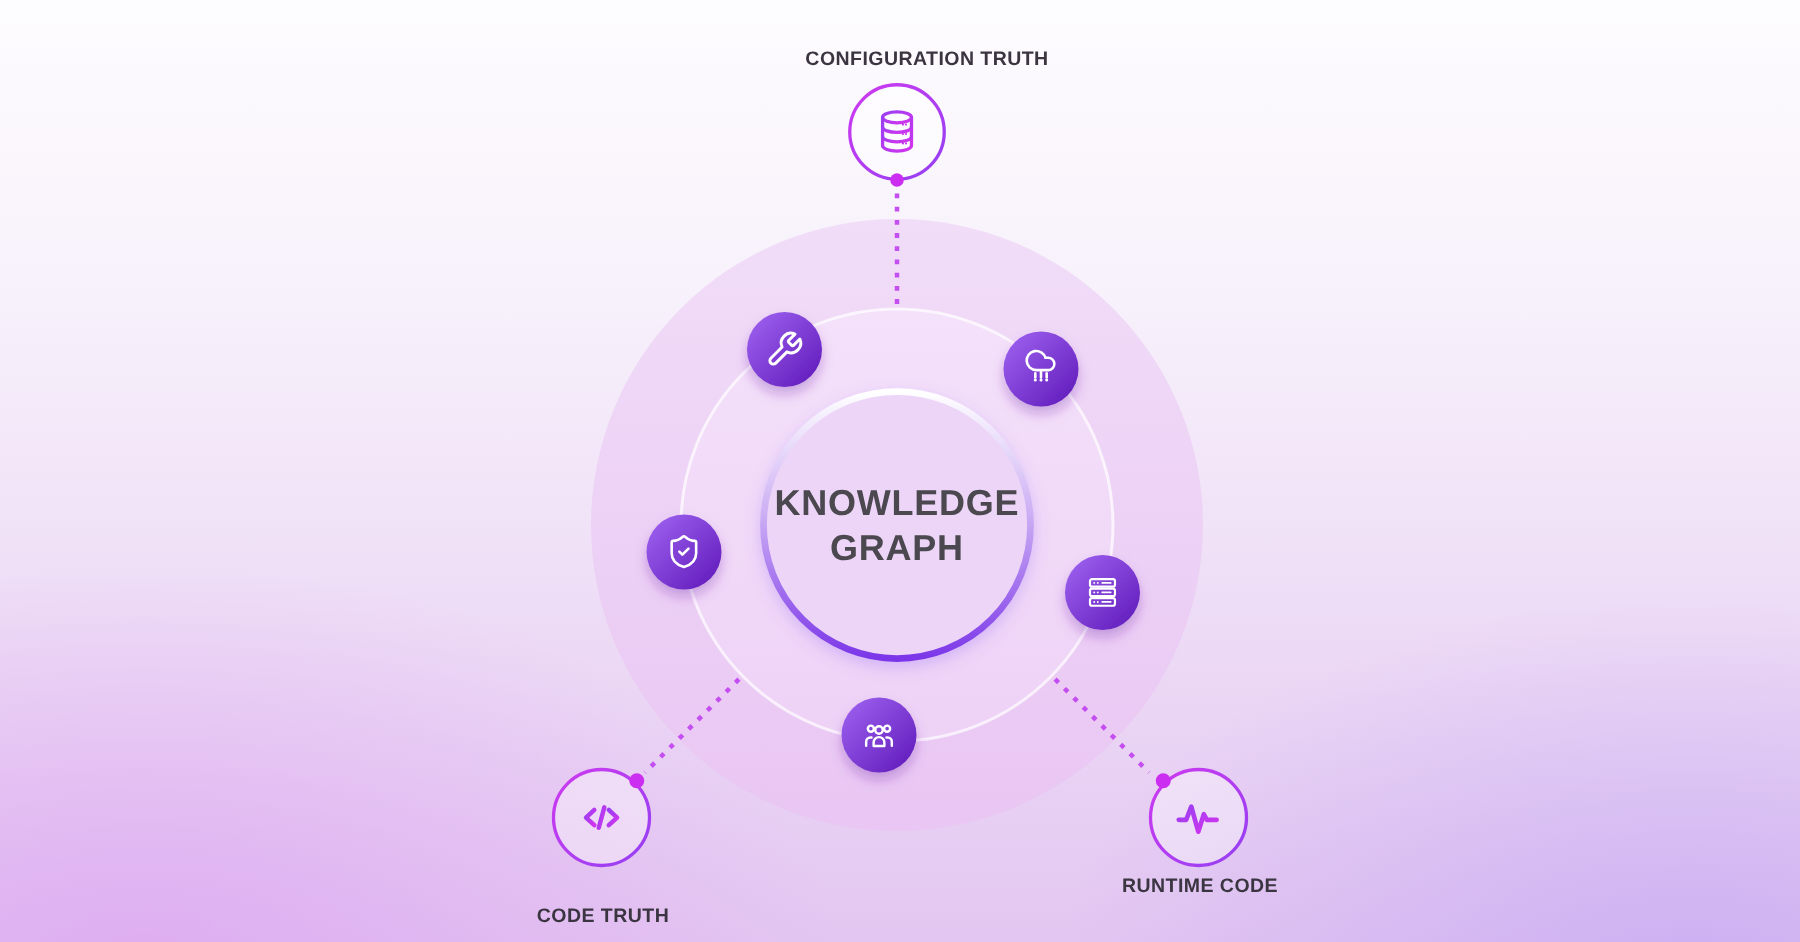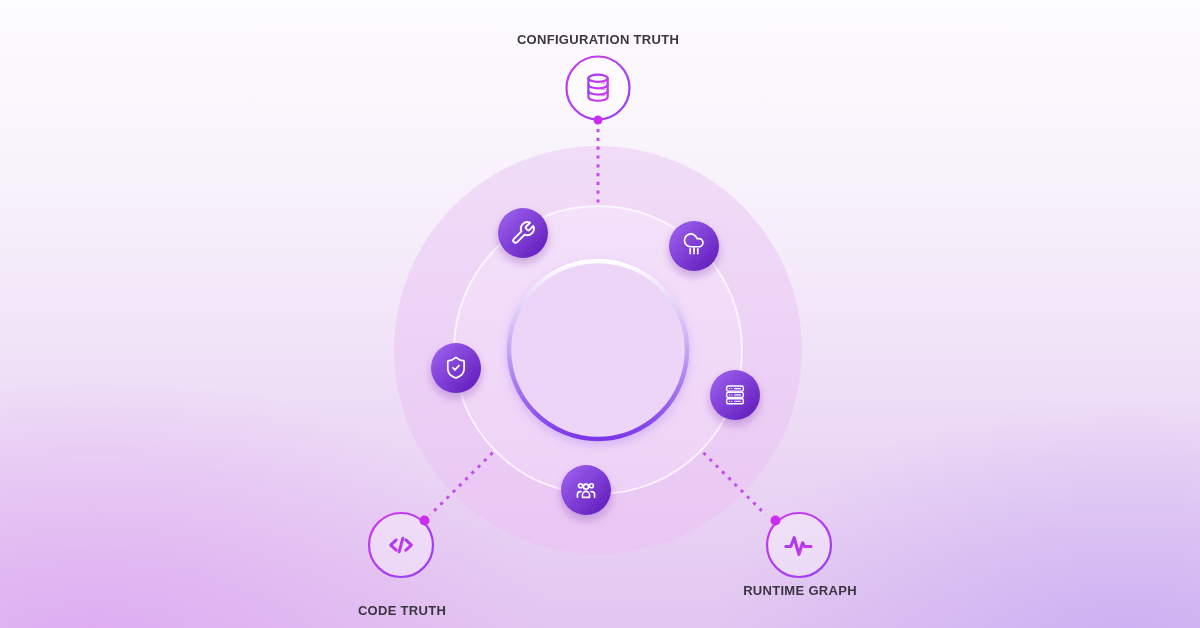--- a/index.html
+++ b/index.html
@@ -167,17 +167,18 @@
 
     <g>
       <circle cx="799" cy="545" r="32" fill="rgba(255,255,255,0.35)" stroke="url(#gNode)" stroke-width="2.2"></circle>
       <g transform="translate(780.4,526.4) scale(1.55)" stroke="url(#gIcon)" stroke-width="2" fill="none" stroke-linecap="round" stroke-linejoin="round">
         <path d="M3.5 13h3.2l2.2-5.7 3 10.8 2.4-7.5 1.3 2.4h4.2"></path>
       </g>
       <circle cx="775.5" cy="520.5" r="5" fill="#cb2ef0"></circle>
     </g>
   </svg>
 
-  <div class="node-label" style="left:598px;top:39px">CONFIGURATION TRUTH</div>
+  <div class="node-label" style="left:618px;top:39px">CONFIGURATION TRUTH</div>
   <div class="node-label" style="left:402px;top:610px">CODE TRUTH</div>
-  <div class="node-label" style="left:800px;top:590px">RUNTIME GRAPH</div>
+  <div class="node-label" style="left:800px;top:590px">RUNTIME CODE</div>
+  <div class="center-title">KNOWLEDGE GRAPH</div>
 
 </div>
 
 </body></html>

